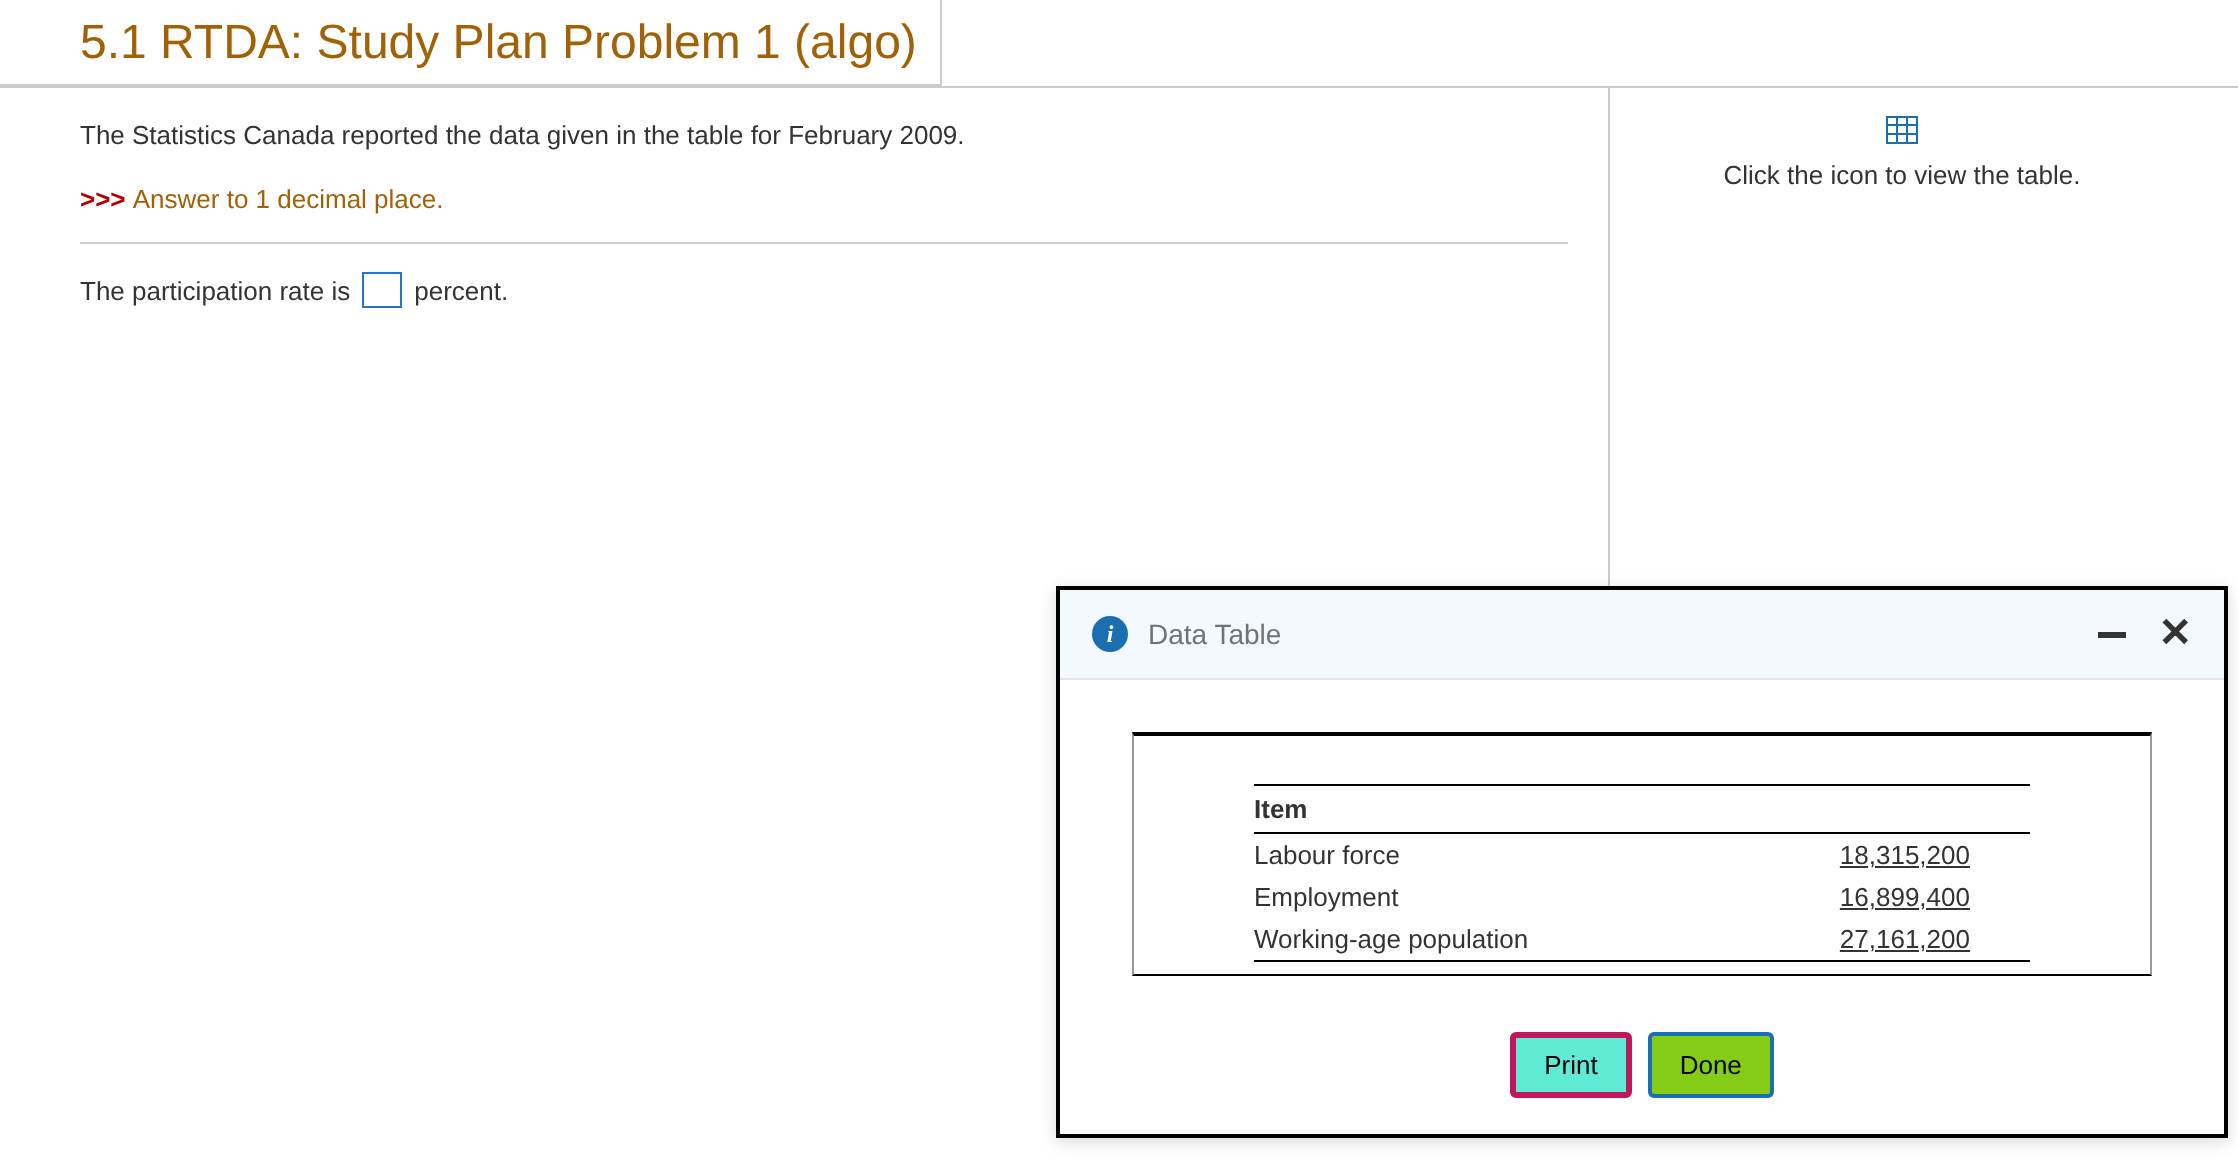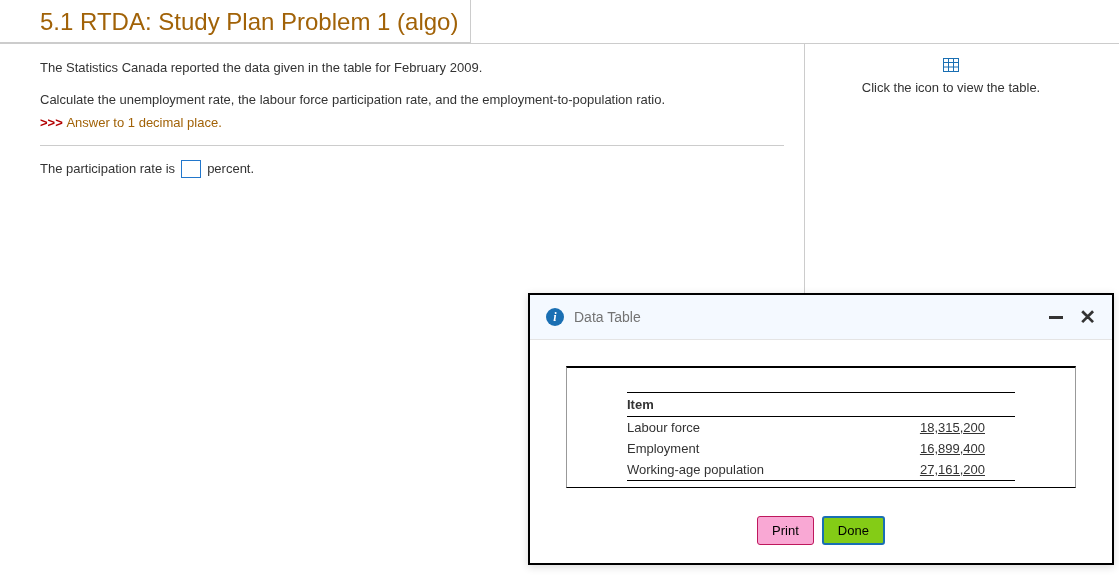--- a/index.html
+++ b/index.html
@@ -124,43 +124,42 @@
       border-bottom: 1px solid #000;
     }
     .modal-footer {
       display: flex;
       justify-content: center;
       gap: 8px;
       padding: 12px 0 18px 0;
     }
     .btn {
       padding: 6px 14px;
-      border: 1px solid #be185d;
-      background: #f9a8d4;
+      border: 3px solid #be185d;
+      background: #5eead4;
       border-radius: 3px;
       font-size: 13px;
       cursor: pointer;
     }
     .btn-primary {
       border: 2px solid #1a6fb3;
       background: #84cc16;
       padding: 5px 14px;
     }
   </style>
 </head>
 <body>
 
 <div class="title-row">
   <h1 class="page-title">5.1 RTDA: Study Plan Problem 1 (algo)</h1>
 </div>
 
 <div class="content-wrap">
   <div class="left-col">
     <p class="para">The Statistics Canada reported the data given in the table for February 2009.</p>
-    <p class="para" style="margin-bottom:4px;">Calculate the unemployment rate, the labour force participation rate, and the employment-to-population ratio.</p>
     <p class="para">
       <span class="hint-prefix">&gt;&gt;&gt; </span><span class="hint-text">Answer to 1 decimal place.</span>
     </p>
     <div class="divider"></div>
     <div class="answer-line">
       <span>The participation rate is</span>
       <input type="text" class="answer-input" style="">
       <span>percent.</span>
     </div>
   </div>

